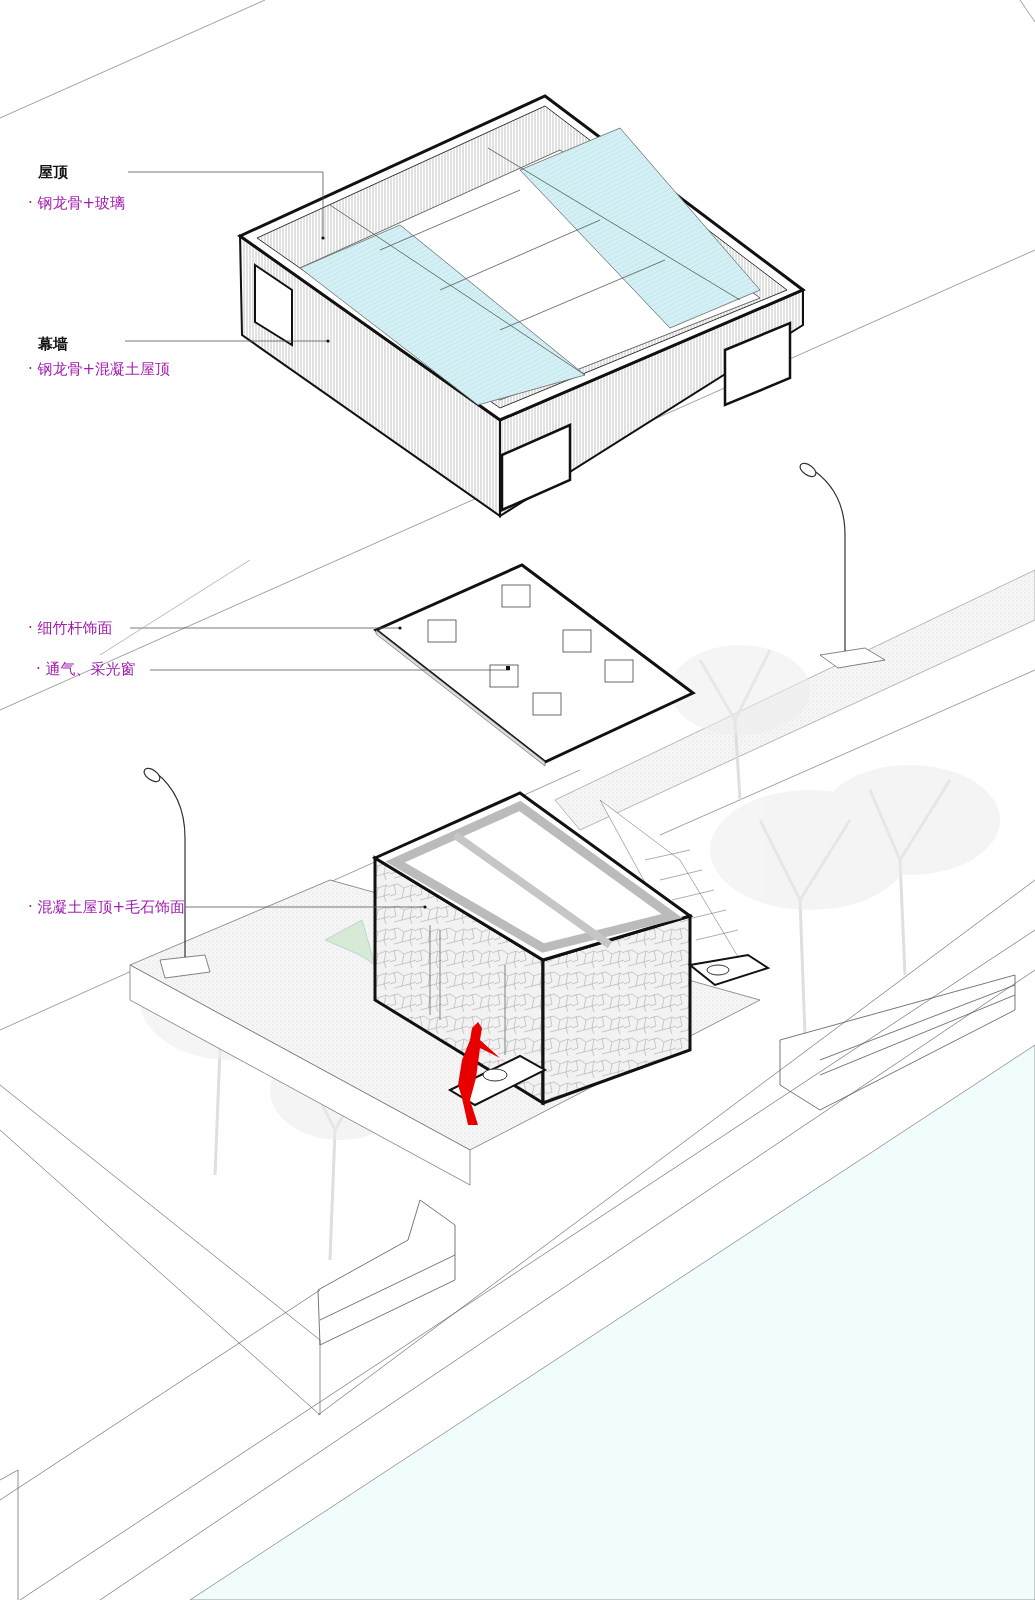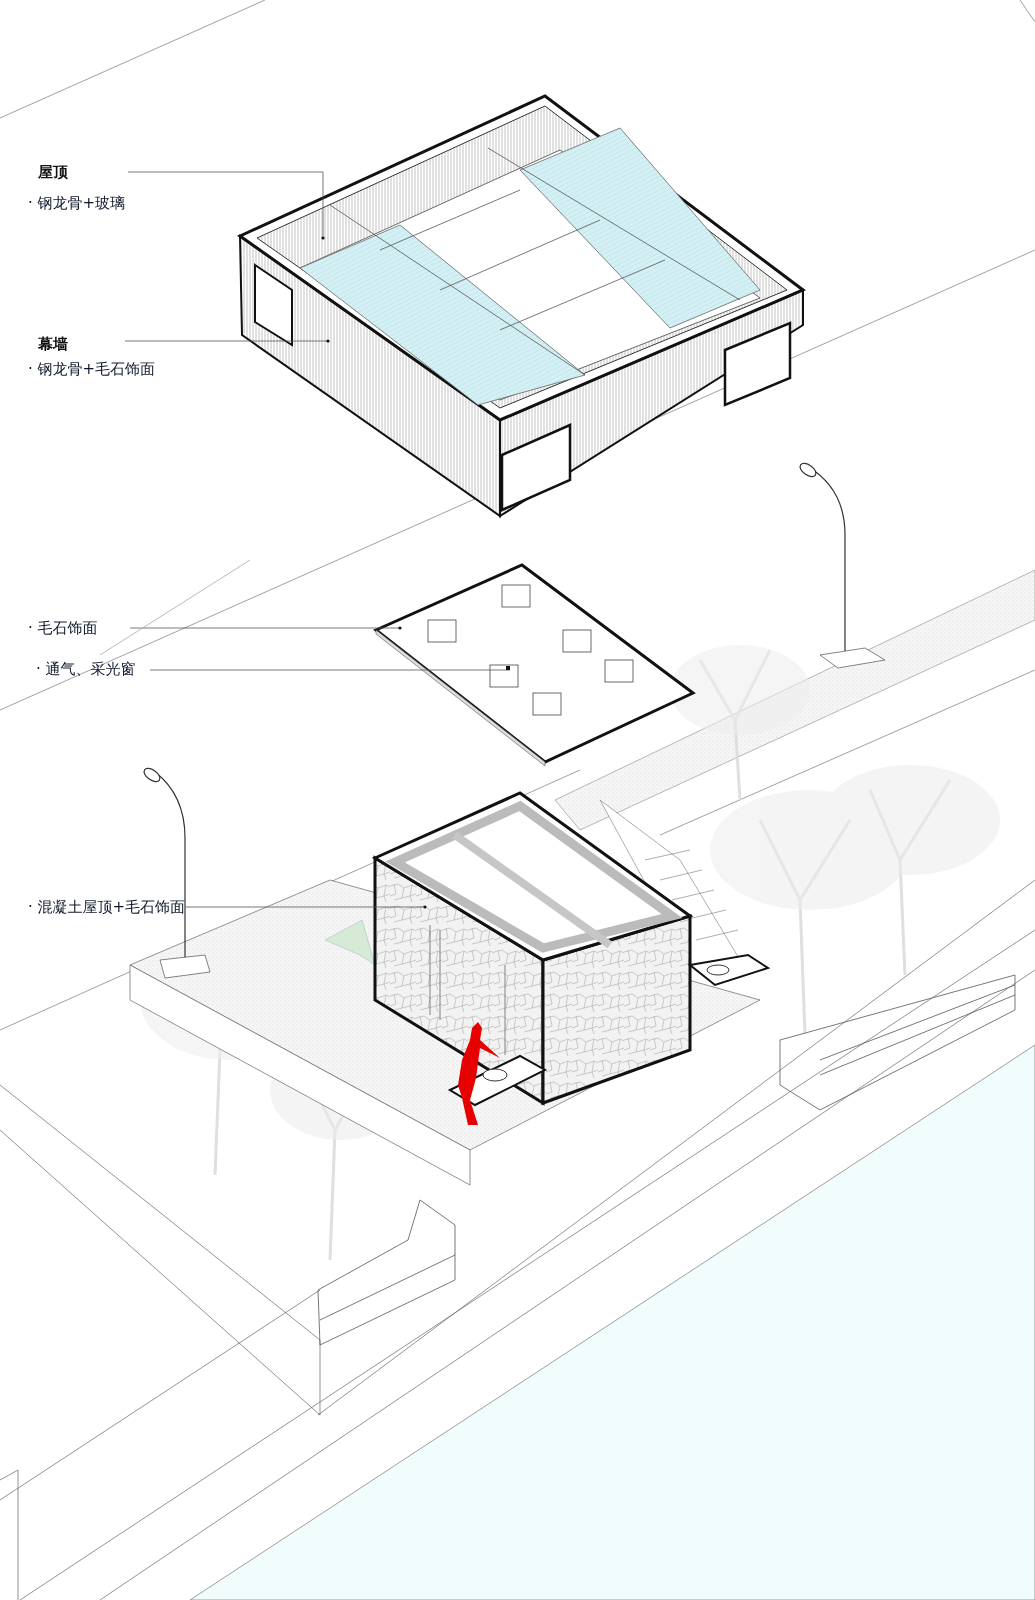--- a/index.html
+++ b/index.html
@@ -1,19 +1,19 @@
 <!DOCTYPE html>
 <html><head>
 <meta charset="utf-8">
 <style>
   html, body { margin:0; padding:0; background:#ffffff; }
   body { width:1035px; height:1600px; position:relative; overflow:hidden;
          font-family:"DejaVu Sans","Liberation Sans",sans-serif; }
   #diagram { position:absolute; left:0; top:0; width:1035px; height:1600px; }
-  .label { position:absolute; font-size:15px; color:#0f172a; white-space:nowrap; line-height:18px; }
+  .label { position:absolute; font-size:15px; color:#a21caf; white-space:nowrap; line-height:18px; }
   .label.head { font-weight:bold; font-size:15px; color:#111; }
 </style>
 </head>
 <body>
 
 <svg id="diagram" viewBox="0 0 1035 1600" xmlns="http://www.w3.org/2000/svg">
   <defs>
     <pattern id="bamboo" width="3" height="10" patternUnits="userSpaceOnUse">
       <rect width="3" height="10" fill="#fff"></rect>
       <line x1="1" y1="0" x2="1" y2="10" stroke="#9a9a9a" stroke-width="0.6"></line>
@@ -179,17 +179,17 @@
     <circle cx="400" cy="628" r="1.6"></circle>
       <rect x="506" y="666" width="4" height="4"></rect>
     <circle cx="425" cy="907" r="1.6"></circle>
   </g>
 </svg>
 
 <div class="label head" style="left:38px;top:163px;">屋顶</div>
 <div class="label" style="left:28px;top:194px;">· 钢龙骨+玻璃</div>
 
 <div class="label head" style="left:38px;top:335px;">幕墙</div>
-<div class="label" style="left:28px;top:360px;">· 钢龙骨+毛石饰面</div>
+<div class="label" style="left:28px;top:360px;">· 钢龙骨+混凝土屋顶</div>
 
-<div class="label" style="left:28px;top:619px;">· 毛石饰面</div>
+<div class="label" style="left:28px;top:619px;">· 细竹杆饰面</div>
 <div class="label" style="left:36px;top:660px;">· 通气、采光窗</div>
 <div class="label" style="left:28px;top:898px;">· 混凝土屋顶+毛石饰面</div>
 
 </body></html>

